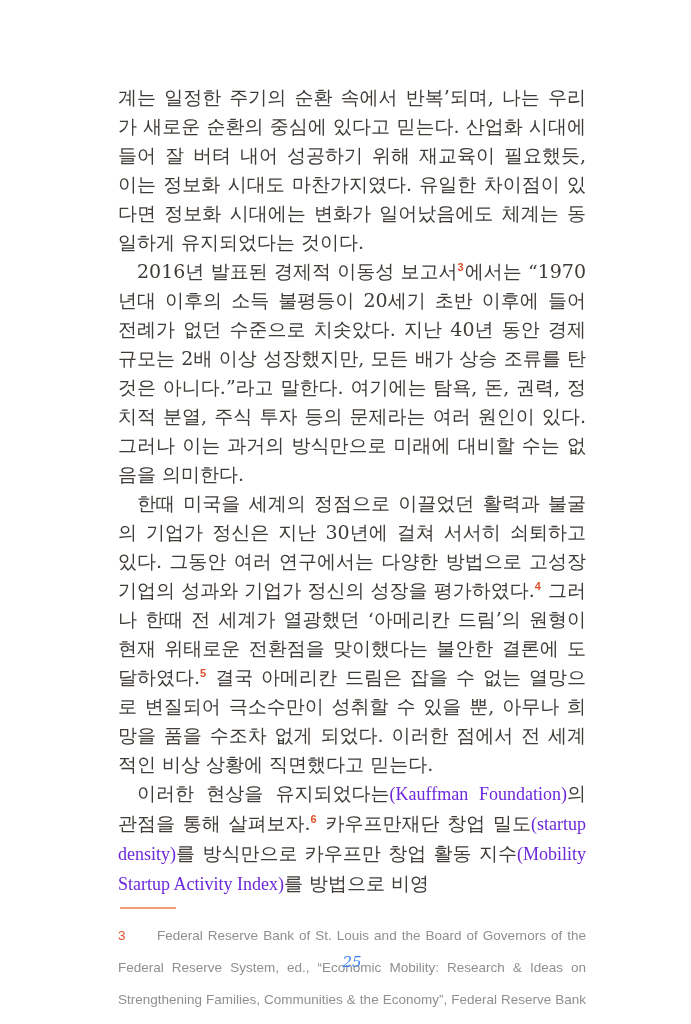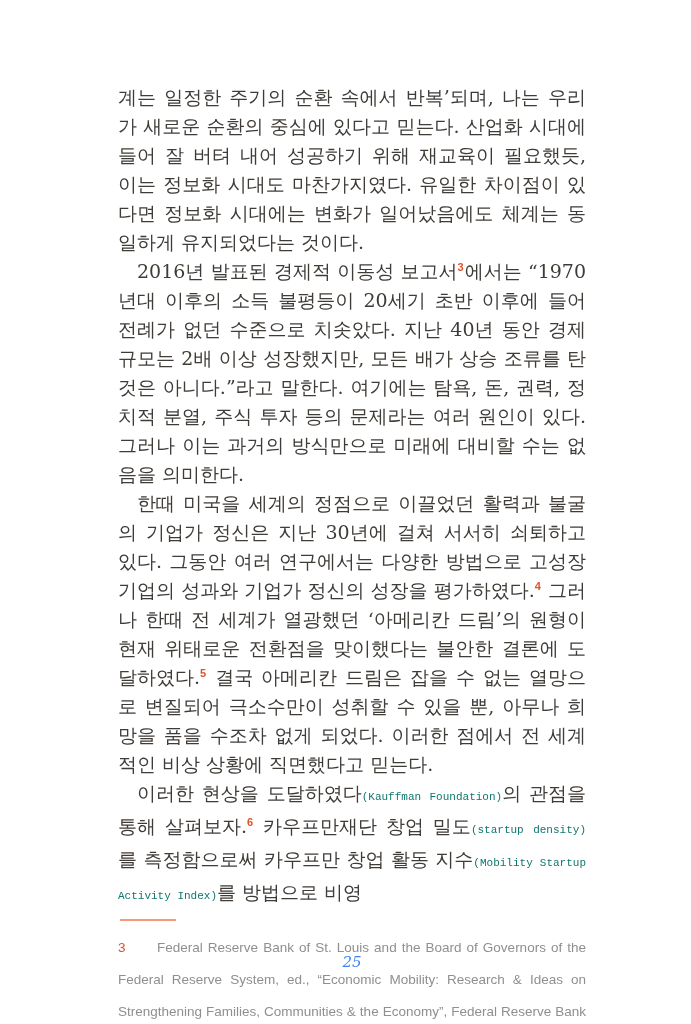--- a/index.html
+++ b/index.html
@@ -29,23 +29,23 @@
   .fn-ref {
     color: var(--accent, #e0512b);
     font-family: "Liberation Sans", sans-serif;
     font-size: 11px;
     font-weight: bold;
     line-height: 0;
     vertical-align: 7px;
     margin: 0 1px 0 0;
   }
   .latin {
-    font-family: Liberation Mono, monospace;
-    font-size: 11px;
-    color: #0f766e;
+    font-family: Liberation Serif, serif;
+    font-size: 18px;
+    color: #6d28d9;
   }
   .fn-separator {
     width: 56px;
     height: 2px;
     background: var(--separator, #f29b77);
     margin: 8px 0 11px 2px;
   }
   .footnote {
     font-family: "Liberation Sans", sans-serif;
     font-size: 13.5px;
@@ -84,21 +84,21 @@
 </style>
 </head>
 <body>
 
 <div class="page">
   <main class="text-block">
     <div id="paragraphs">
         <p class="body-par"><span>계는 일정한 주기의 순환 속에서 반복’되며, 나는 우리가 새로운 순환의 중심에 있다고 믿는다. 산업화 시대에 들어 잘 버텨 내어 성공하기 위해 재교육이 필요했듯, 이는 정보화 시대도 마찬가지였다. 유일한 차이점이 있다면 정보화 시대에는 변화가 일어났음에도 체계는 동일하게 유지되었다는 것이다.</span></p>
         <p class="body-par indent"><span>2016년 발표된 경제적 이동성 보고서</span><sup class="fn-ref">3</sup><span>에서는 “1970년대 이후의 소득 불평등이 20세기 초반 이후에 들어 전례가 없던 수준으로 치솟았다. 지난 40년 동안 경제 규모는 2배 이상 성장했지만, 모든 배가 상승 조류를 탄 것은 아니다.”라고 말한다. 여기에는 탐욕, 돈, 권력, 정치적 분열, 주식 투자 등의 문제라는 여러 원인이 있다. 그러나 이는 과거의 방식만으로 미래에 대비할 수는 없음을 의미한다.</span></p>
         <p class="body-par indent"><span>한때 미국을 세계의 정점으로 이끌었던 활력과 불굴의 기업가 정신은 지난 30년에 걸쳐 서서히 쇠퇴하고 있다. 그동안 여러 연구에서는 다양한 방법으로 고성장 기업의 성과와 기업가 정신의 성장을 평가하였다.</span><sup class="fn-ref">4</sup><span> 그러나 한때 전 세계가 열광했던 ‘아메리칸 드림’의 원형이 현재 위태로운 전환점을 맞이했다는 불안한 결론에 도달하였다.</span><sup class="fn-ref">5</sup><span> 결국 아메리칸 드림은 잡을 수 없는 열망으로 변질되어 극소수만이 성취할 수 있을 뿐, 아무나 희망을 품을 수조차 없게 되었다. 이러한 점에서 전 세계적인 비상 상황에 직면했다고 믿는다.</span></p>
-        <p class="body-par indent"><span>이러한 현상을 도달하였다</span><span class="latin">(Kauffman Foundation)</span><span>의 관점을 통해 살펴보자.</span><sup class="fn-ref">6</sup><span> 카우프만재단 창업 밀도</span><span class="latin">(startup density)</span><span>를 측정함으로써 카우프만 창업 활동 지수</span><span class="latin">(Mobility Startup Activity Index)</span><span>를 방법으로 비영</span></p>
+        <p class="body-par indent"><span>이러한 현상을 유지되었다는</span><span class="latin">(Kauffman Foundation)</span><span>의 관점을 통해 살펴보자.</span><sup class="fn-ref">6</sup><span> 카우프만재단 창업 밀도</span><span class="latin">(startup density)</span><span>를 방식만으로 카우프만 창업 활동 지수</span><span class="latin">(Mobility Startup Activity Index)</span><span>를 방법으로 비영</span></p>
       </div>
     <div class="fn-separator"></div>
     <div id="footnotes">
         <div class="footnote"><span class="fn-num">3</span><span>Federal Reserve Bank of St. Louis and the Board of Governors of the Federal Reserve System, ed., “Economic Mobility: Research &amp; Ideas on Strengthening Families, Communities &amp; the Economy”, Federal Reserve Bank of St. Louis, 2016.</span></div>
         <div class="footnote"><span class="fn-num">4</span><span>Steve Denning, “Why U.S. Entrepreneurship Is Dying”, Forbes, May 27, 2016.</span></div>
       </div>
   </main>
   <aside class="side-tab">성장지향성</aside>
   <div class="page-number">25</div>
 </div>

